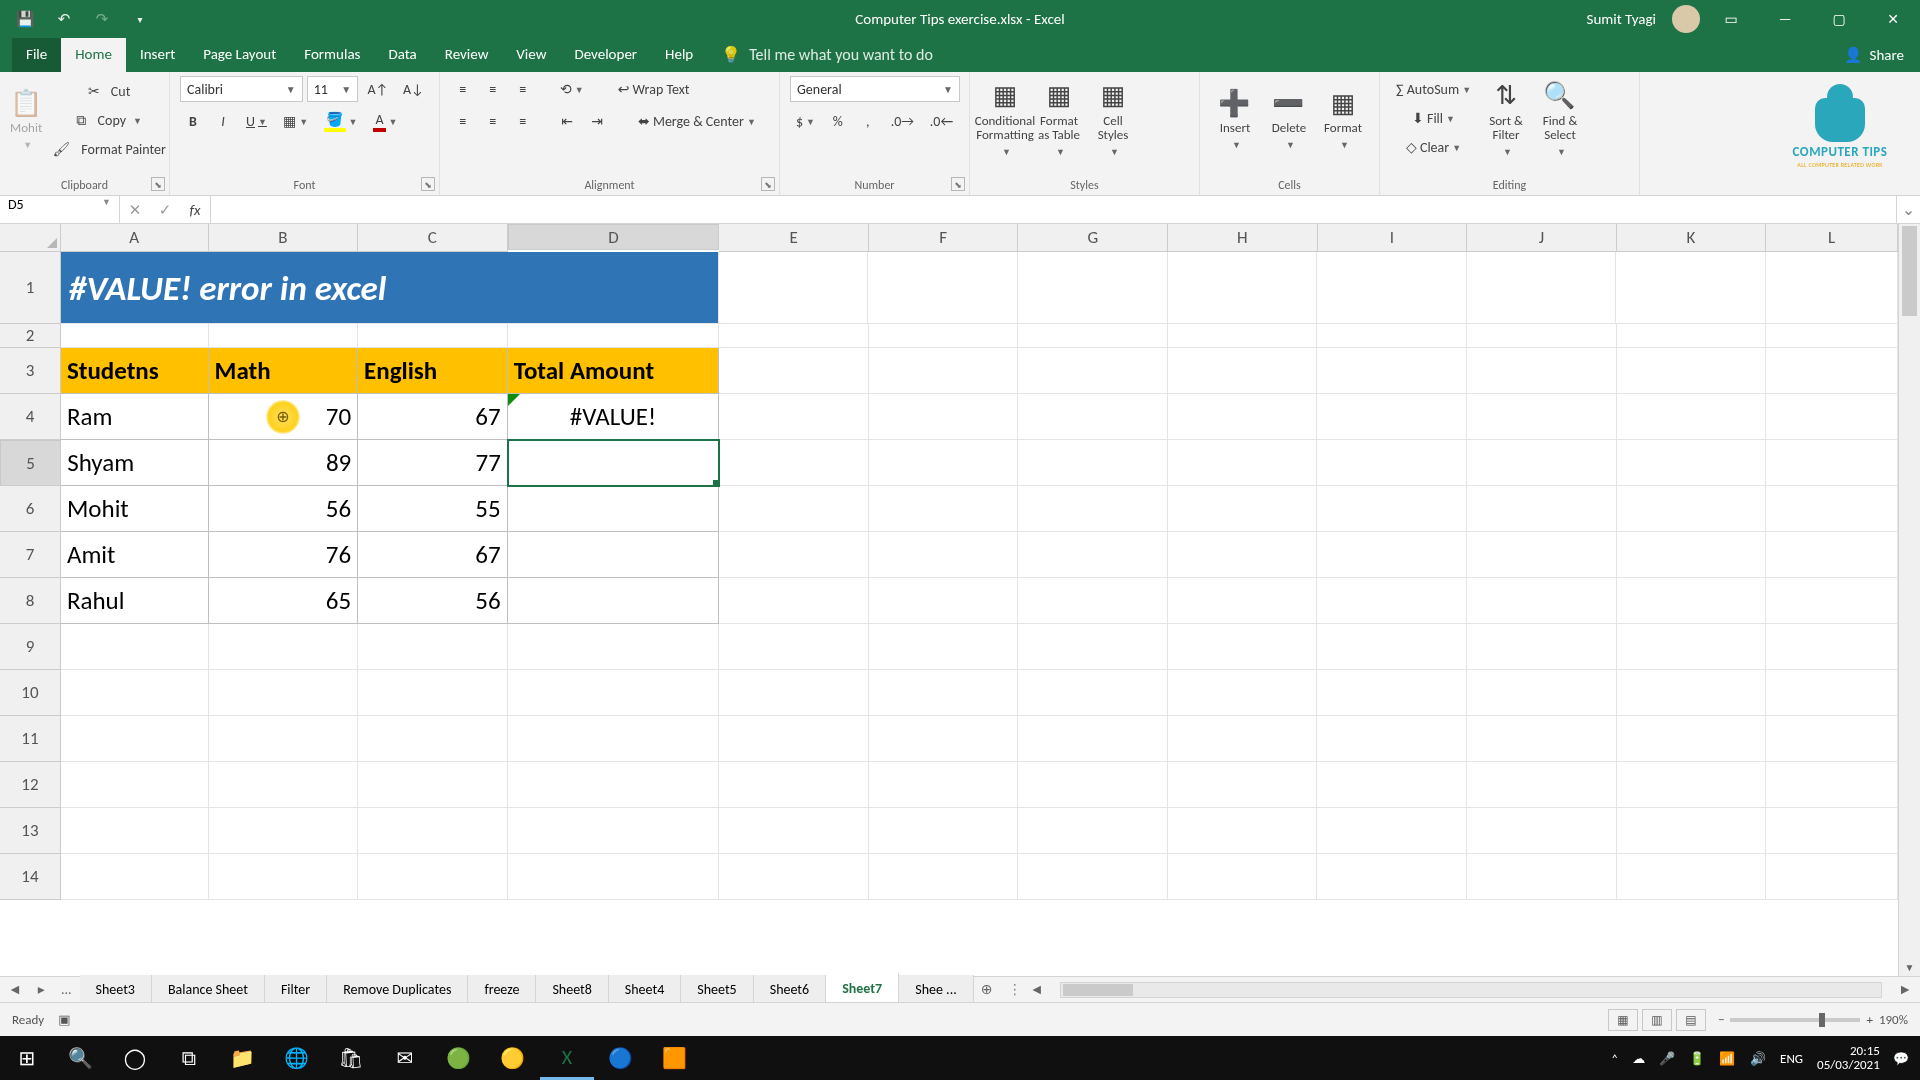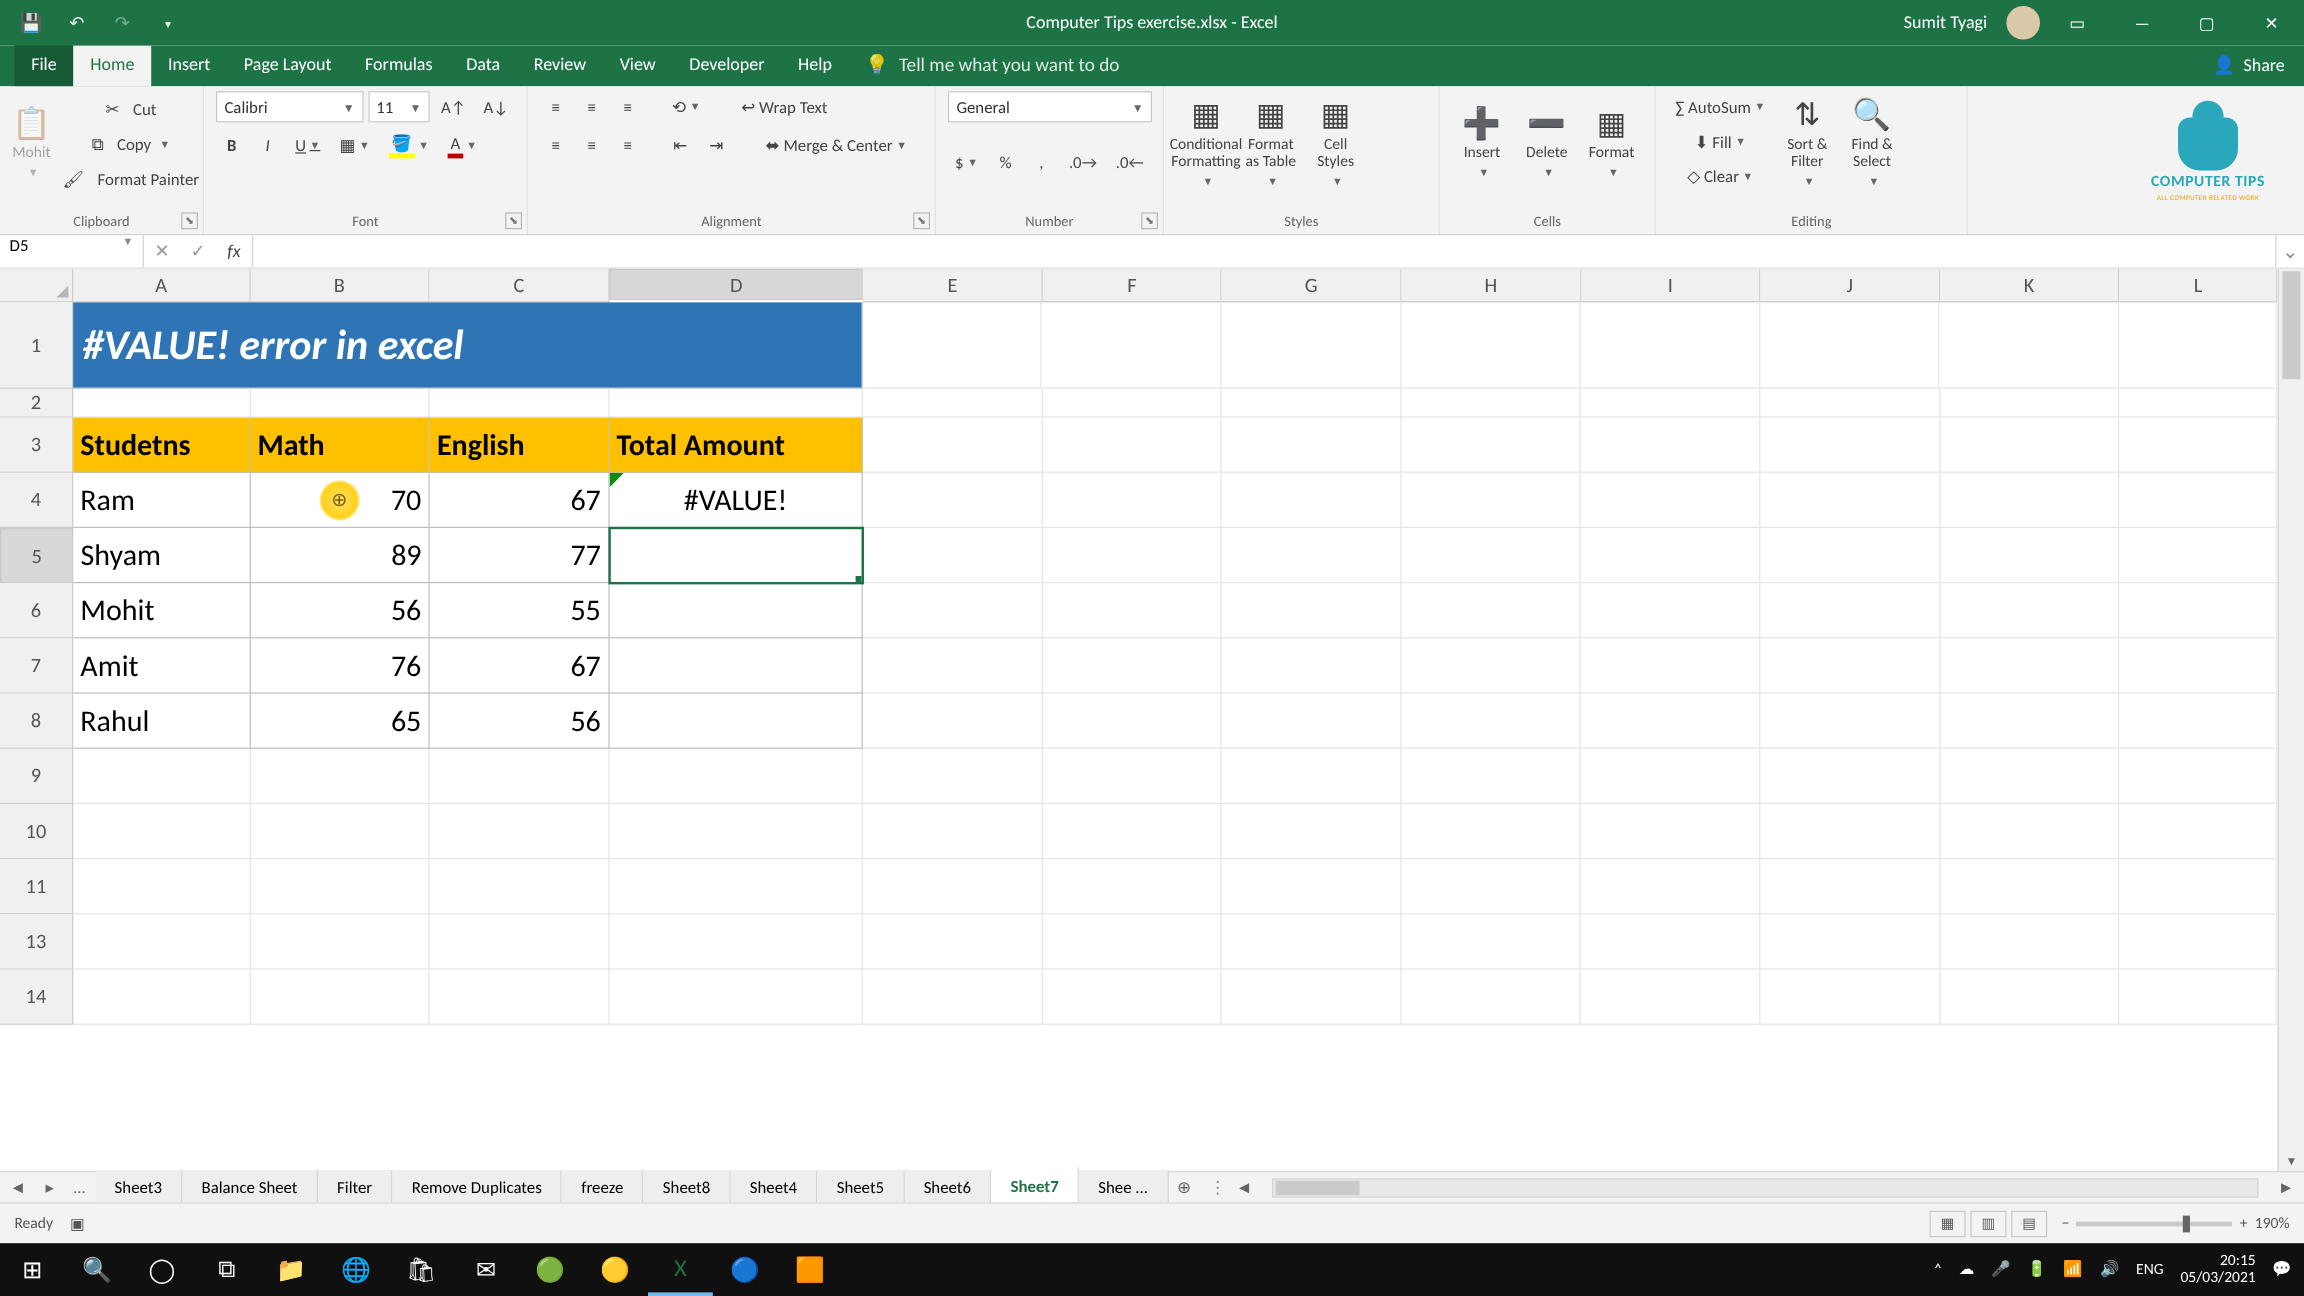--- a/index.html
+++ b/index.html
@@ -244,21 +244,21 @@
         <div class="rb">⇥</div>
         <div style="width:14px"></div>
         <div class="rb" style="width:auto"><span>⬌</span>&nbsp;<span class="lbl">Merge &amp; Center</span><span class="caret">▼</span></div>
       </div>
     </div>
     <div class="glabel">Alignment</div>
     <div class="dlg">⬊</div>
   </div>
 
   <div class="group" style="width:190px">
-    <div class="stack" style="gap:20px">
+    <div class="stack" style="gap:6px">
       <div class="sel" style="width:170px">
           <span>General</span>
           <span class="dd">▼</span>
         </div>
       <div class="row">
         <div class="rb">$<span class="caret">▼</span></div>
         <div class="rb">%</div>
         <div class="rb">,</div>
         <div class="rb">.0→</div>
         <div class="rb">.0←</div>
@@ -529,20 +529,35 @@
           <div class="cell cF hRest"></div>
           <div class="cell cG hRest"></div>
           <div class="cell cH hRest"></div>
           <div class="cell cI hRest"></div>
           <div class="cell cJ hRest"></div>
           <div class="cell cK hRest"></div>
           <div class="cell cL hRest"></div>
         </div>
     <div class="gridrow">
           <div class="rh hRest">11</div>
+          <div class="cell cA hRest"></div>
+          <div class="cell cB hRest"></div>
+          <div class="cell cC hRest"></div>
+          <div class="cell cD hRest"></div>
+          <div class="cell cE hRest"></div>
+          <div class="cell cF hRest"></div>
+          <div class="cell cG hRest"></div>
+          <div class="cell cH hRest"></div>
+          <div class="cell cI hRest"></div>
+          <div class="cell cJ hRest"></div>
+          <div class="cell cK hRest"></div>
+          <div class="cell cL hRest"></div>
+        </div>
+    <div class="gridrow">
+          <div class="rh hRest">12</div>
           <div class="cell cA hRest"></div>
           <div class="cell cB hRest"></div>
           <div class="cell cC hRest"></div>
           <div class="cell cD hRest"></div>
           <div class="cell cE hRest"></div>
           <div class="cell cF hRest"></div>
           <div class="cell cG hRest"></div>
           <div class="cell cH hRest"></div>
           <div class="cell cI hRest"></div>
           <div class="cell cJ hRest"></div>

